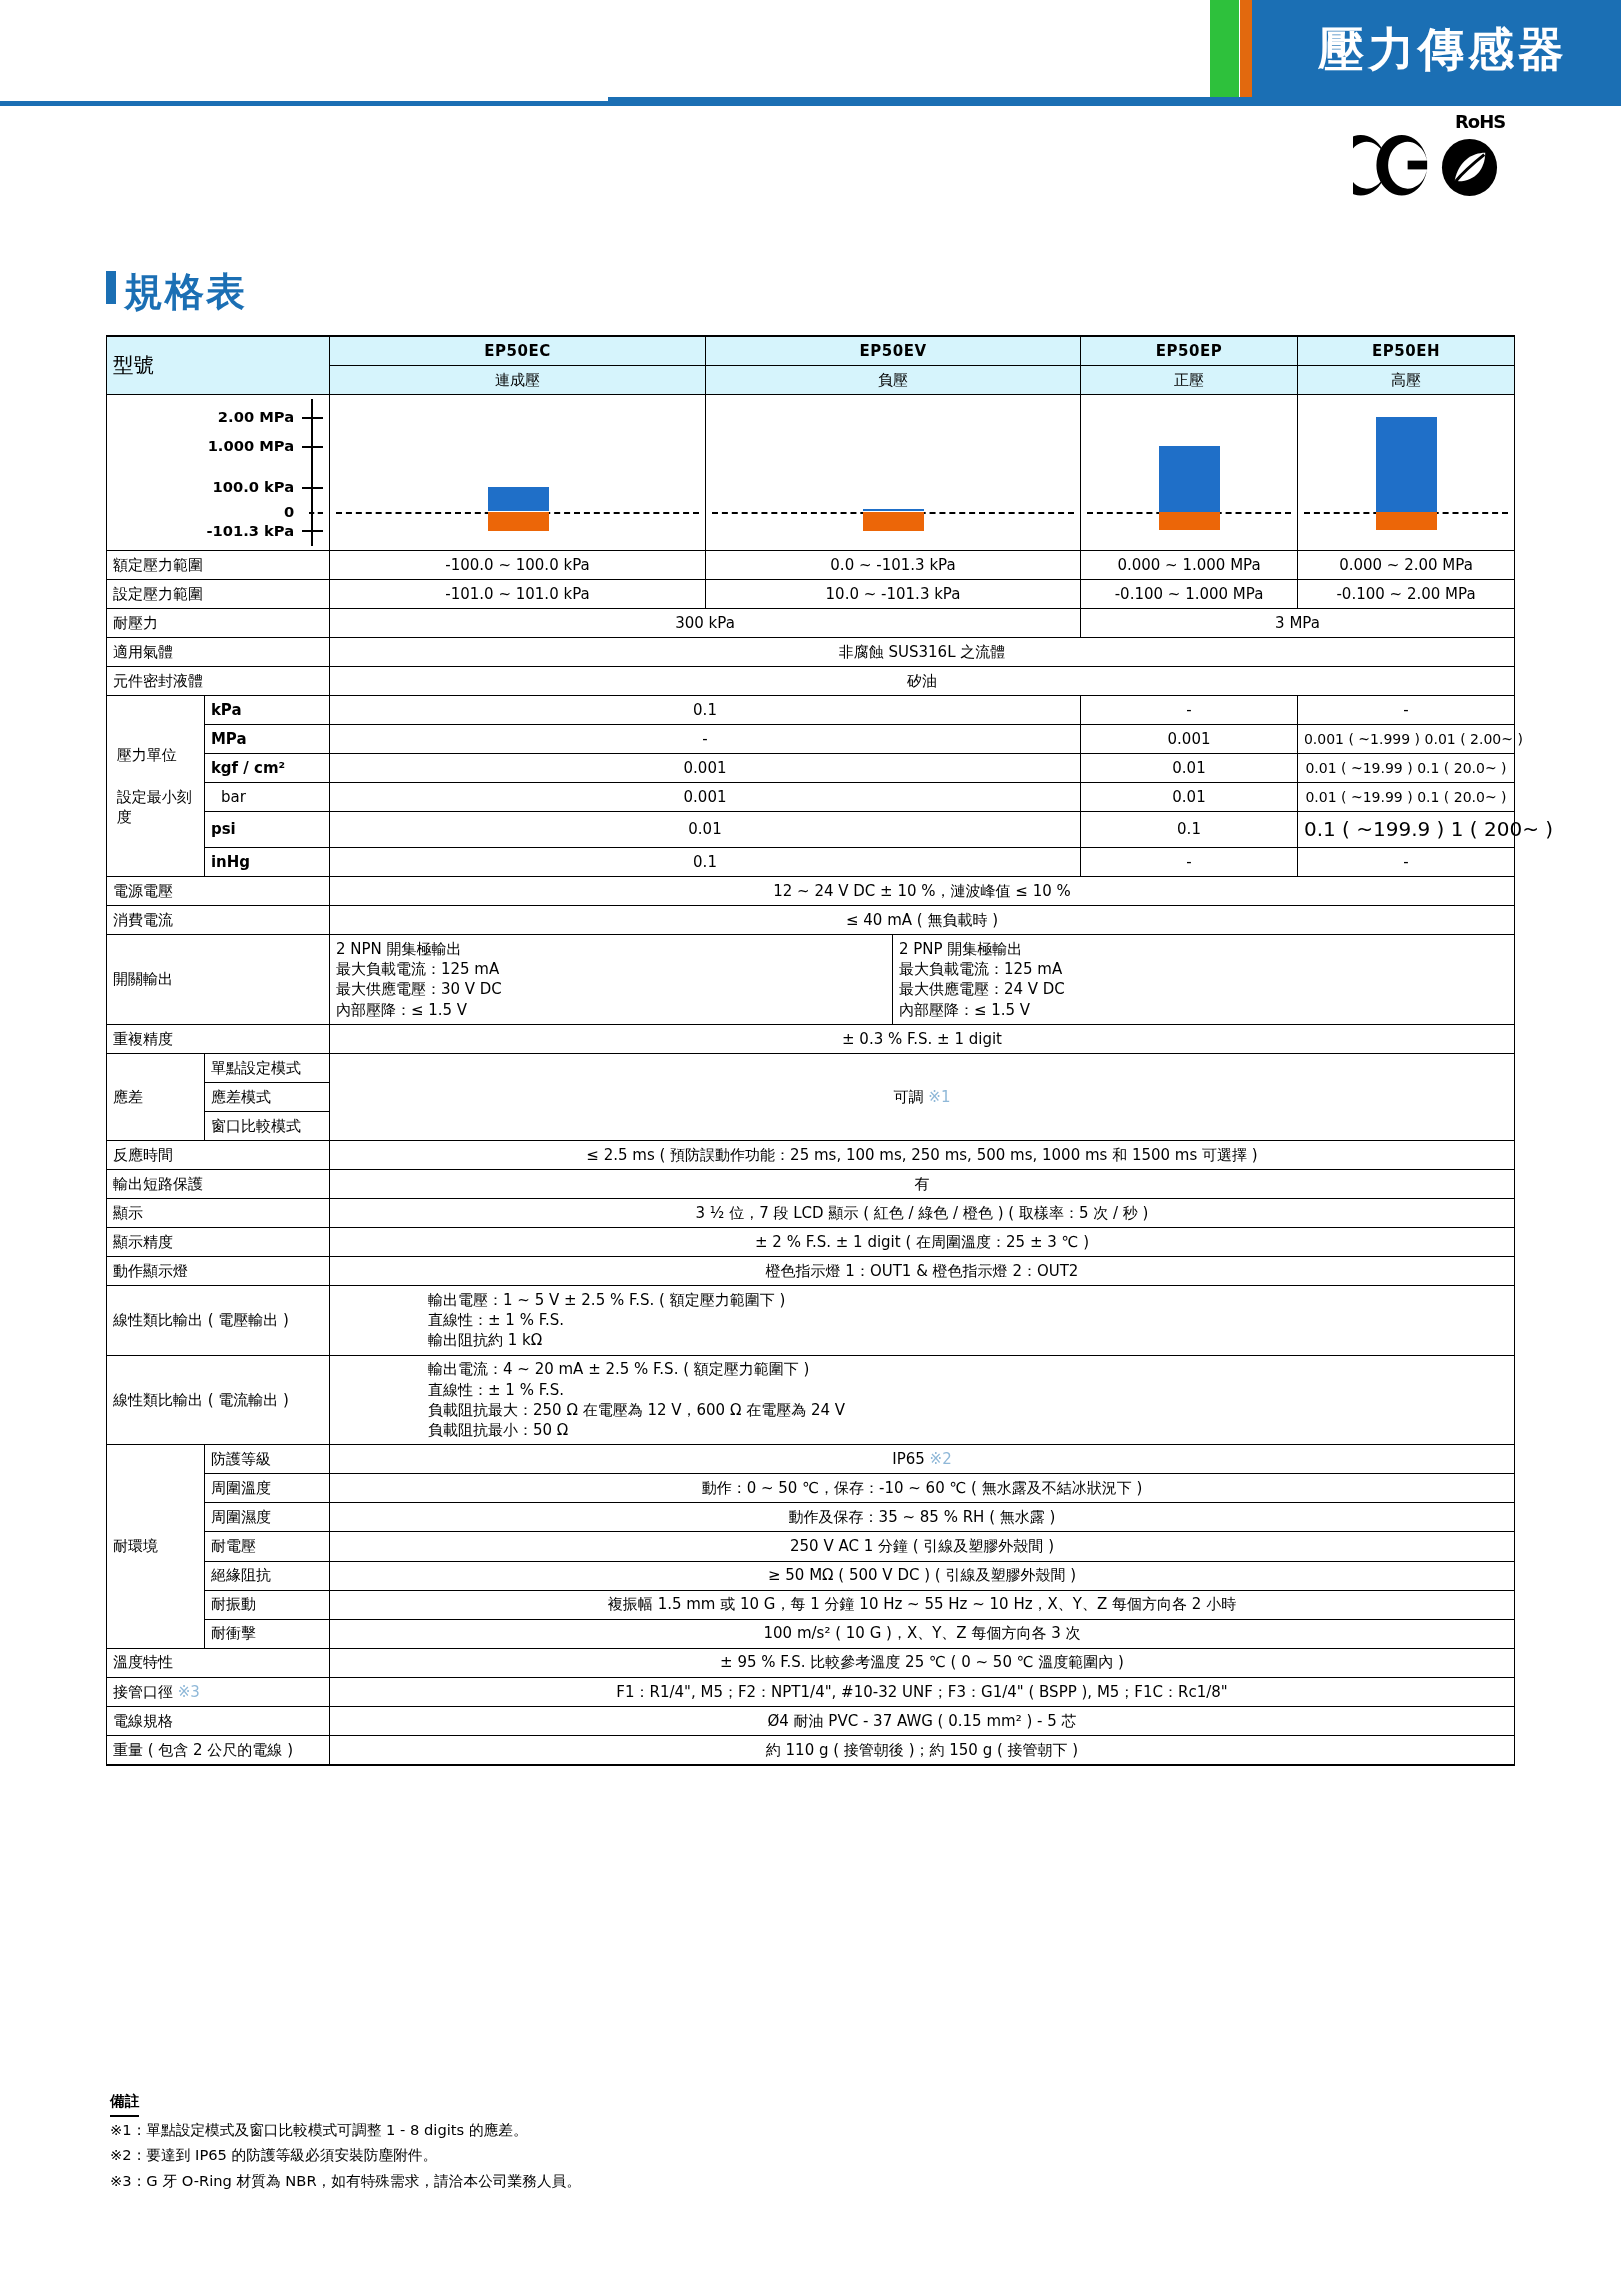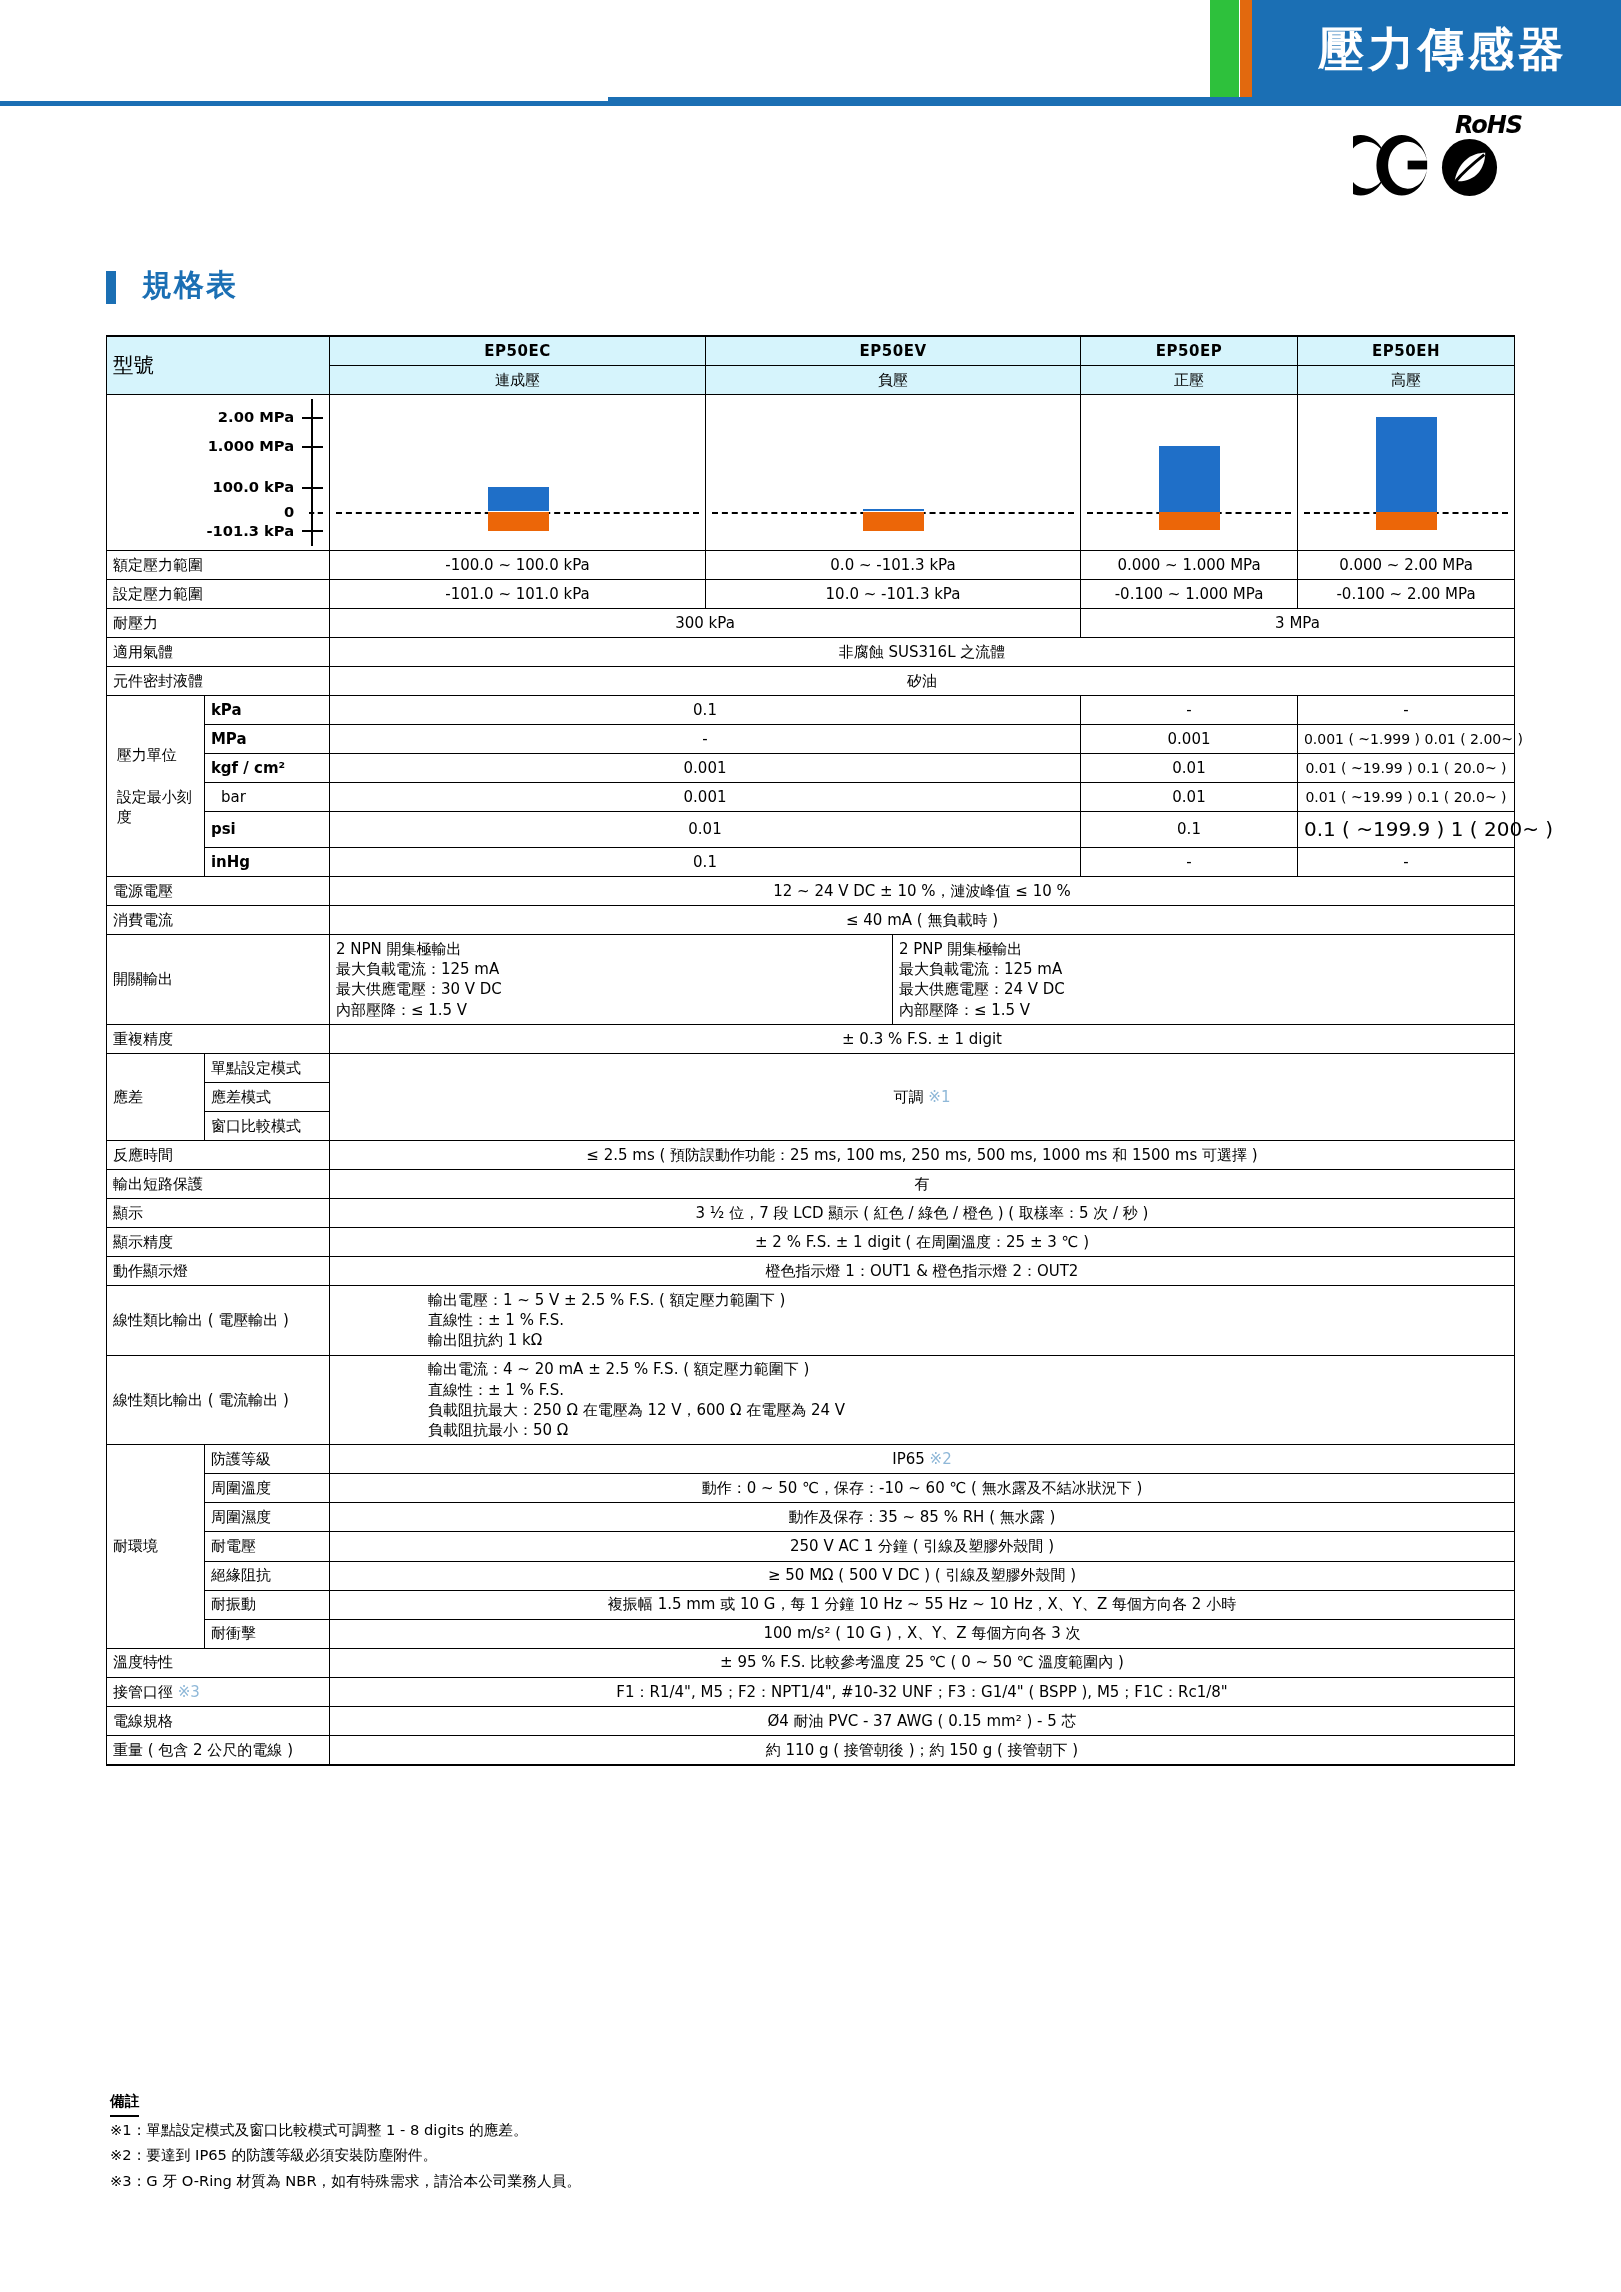--- a/index.html
+++ b/index.html
@@ -21,28 +21,28 @@
   .banner-rule{position:absolute;left:0;top:97px;width:1621px;height:8.8px;background:#1b6fb4;}
   .banner-rule-white{position:absolute;left:0;top:97px;width:608px;height:3.9px;background:#ffffff;}
   .banner-title{
     position:absolute;left:1274px;top:15.7px;width:338px;
     color:#ffffff;font-size:46px;font-weight:bold;letter-spacing:3.9px;
     text-align:center;line-height:67px;white-space:nowrap;
   }
 
   
   .certs{position:absolute;left:1353px;top:125px;width:196px;height:78px;}
-  .rohs-text{position:absolute;left:102px;top:-13.7px;font-size:24px;font-weight:bold;letter-spacing:-1px;font-style:italic;}
+  .rohs-text{position:absolute;left:102px;top:-13.7px;font-size:18px;font-weight:bold;letter-spacing:-1px;}
   .ce-mark{position:absolute;left:0px;top:9.8px;}
   .leaf-mark{position:absolute;left:86px;top:9.8px;}
 
   
   .sec-head{position:absolute;left:106px;top:267px;height:41px;}
   .sec-bar{position:absolute;left:0;top:3.9px;width:9.8px;height:33px;background:#1b6fb4;}
-  .sec-title{position:absolute;left:36px;top:-2px;font-size:30px;font-weight:bold;color:#1b6fb4;
+  .sec-title{position:absolute;left:18px;top:-2px;font-size:39px;font-weight:bold;color:#1b6fb4;
              letter-spacing:2px;white-space:nowrap;}
 
   
   .tbl-wrap{position:absolute;left:106px;top:335px;width:1408px;}
   table.spec{border-collapse:collapse;width:1408px;table-layout:fixed;}
   table.spec td{
     border:1px solid #000;
     font-size:15px;
     padding:3.9px 5.9px;
     vertical-align:middle;

